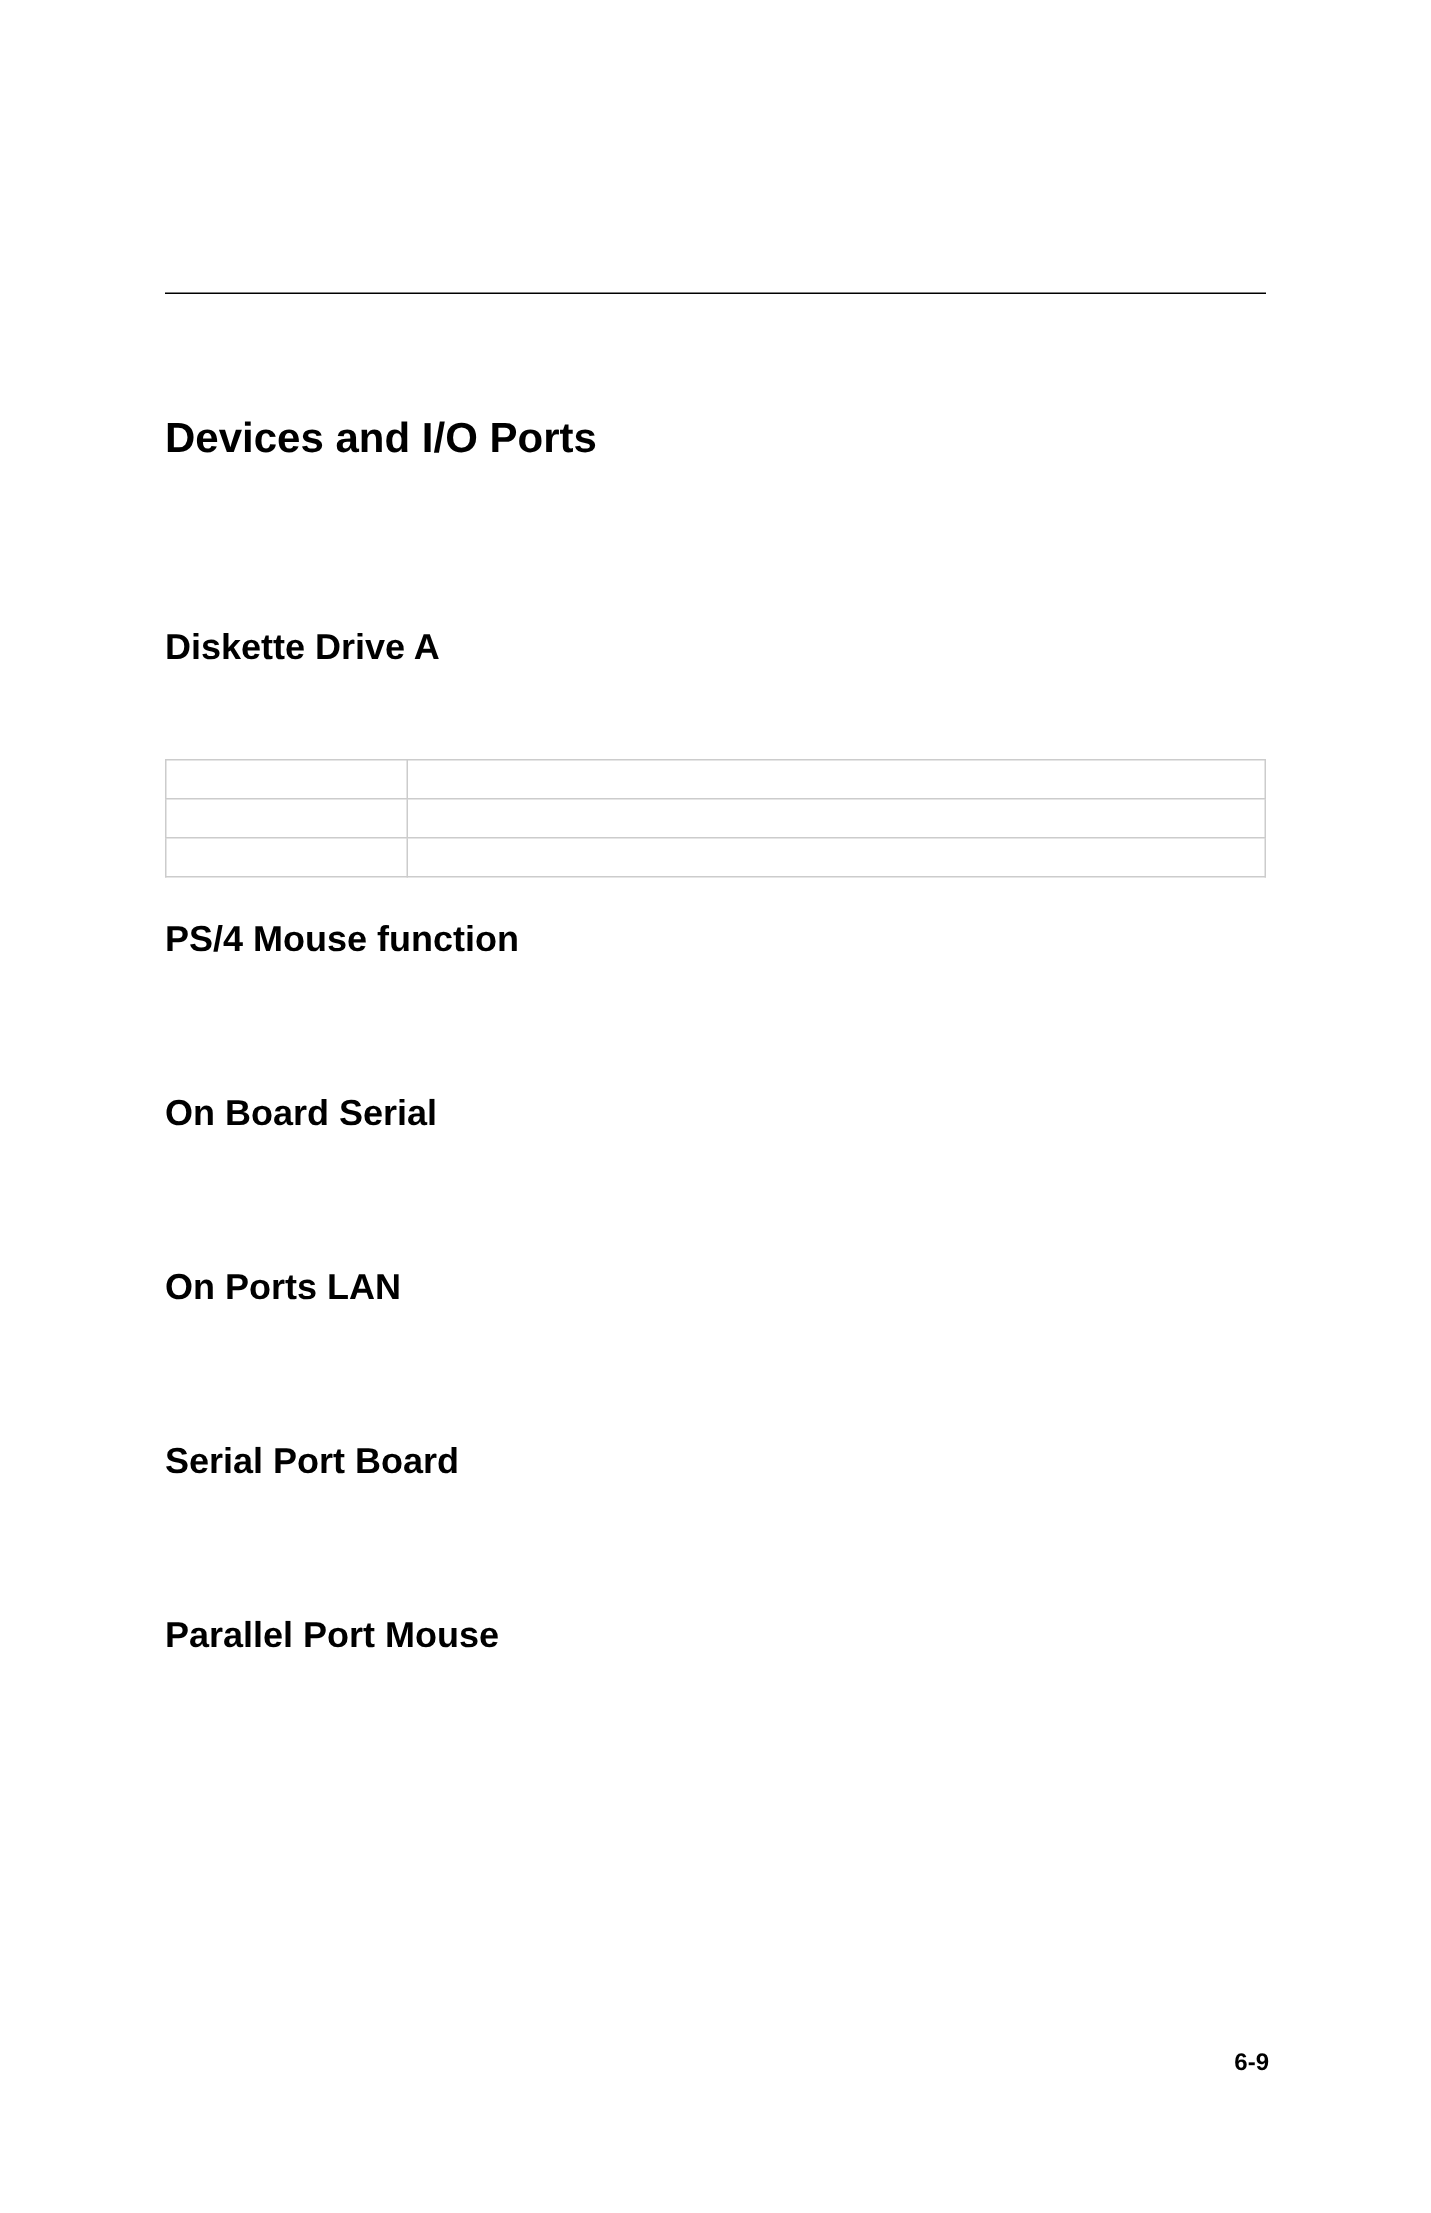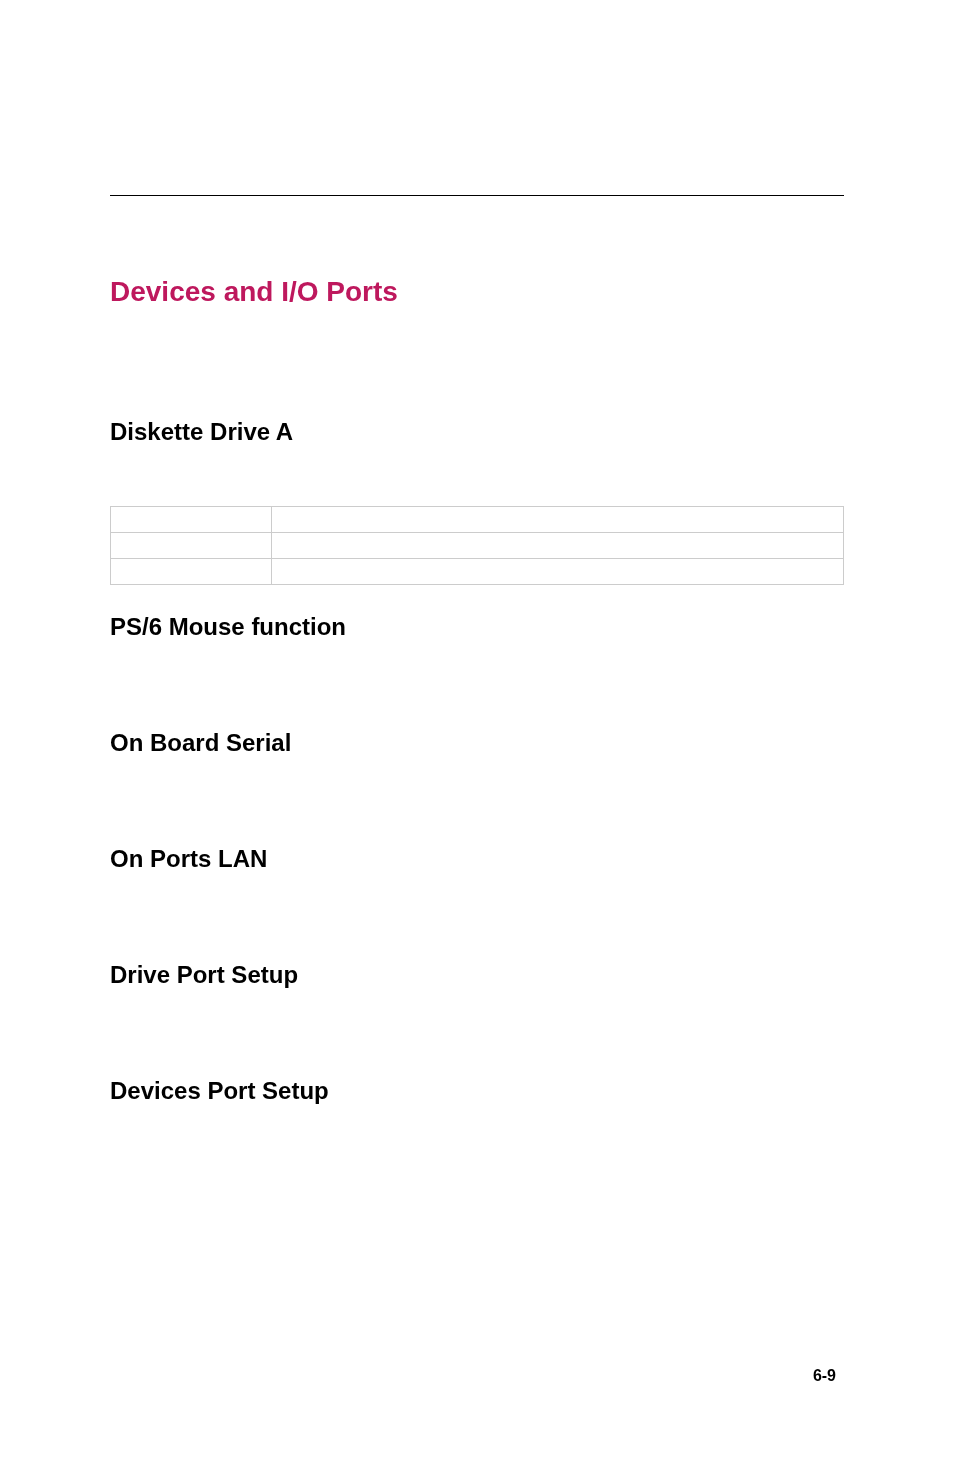--- a/index.html
+++ b/index.html
@@ -16,21 +16,21 @@
       padding: 195px 110px 0 110px;
     }
     .hr-line {
       border: none;
       border-top: 1.5px solid #000;
       margin-bottom: 80px;
     }
     .h1 {
       font-size: 28px;
       font-weight: bold;
-      color: #be185d;
+      color: #000000;
       margin-bottom: 110px;
     }
     .h2 {
       font-size: 24px;
       font-weight: bold;
       color: #000;
       margin-bottom: 60px;
     }
     .table {
       width: 100%;
@@ -51,21 +51,21 @@
     }
     .section {
       margin-bottom: 40px;
     }
     .section-sm {
       margin-bottom: 88px;
     }
     .page-number {
       position: absolute;
       bottom: 90px;
-      right: 118px;
+      right: 108px;
       font-size: 16px;
       font-weight: bold;
       color: #000;
     }
   </style>
 </head>
 <body>
 
 <hr class="hr-line">
 
@@ -86,32 +86,32 @@
     <td class="col2"></td>
   </tr>
   <tr>
     <td class="col1"></td>
     <td class="col2"></td>
   </tr>
 </tbody>
   </table>
 
 <div class="section-sm">
-  <h2 class="h2">PS/6 Mouse function</h2>
+  <h2 class="h2">PS/4 Mouse function</h2>
 </div>
 
 <div class="section-sm">
   <h2 class="h2">On Board Serial</h2>
 </div>
 
 <div class="section-sm">
   <h2 class="h2">On Ports LAN</h2>
 </div>
 
 <div class="section-sm">
-  <h2 class="h2">Drive Port Setup</h2>
+  <h2 class="h2">Serial Port Board</h2>
 </div>
 
 <div class="section-sm">
-  <h2 class="h2">Devices Port Setup</h2>
+  <h2 class="h2">Parallel Port Mouse</h2>
 </div>
 
 <div class="page-number">6-9</div>
 
 </body></html>

